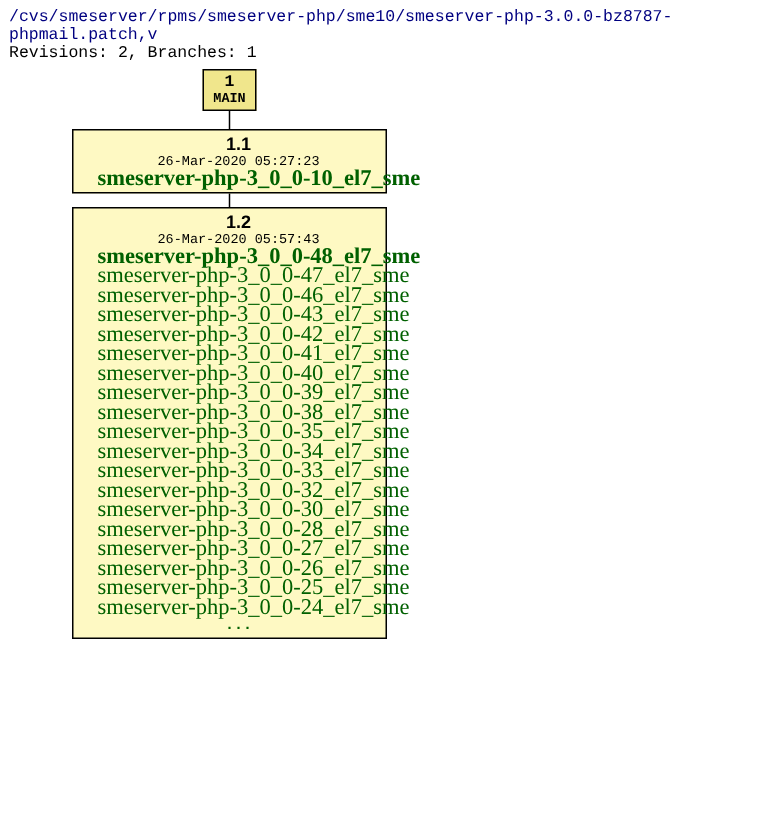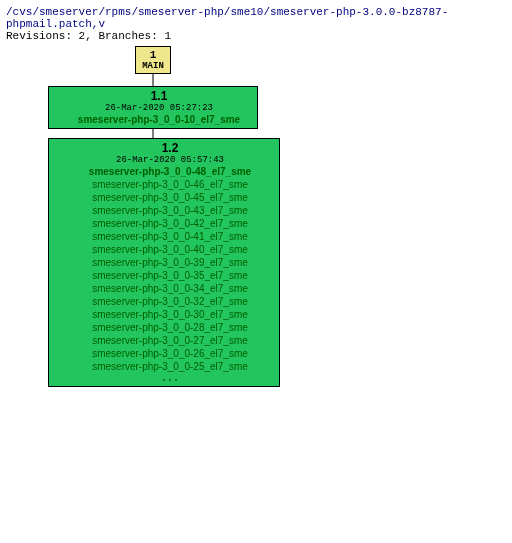--- a/index.html
+++ b/index.html
@@ -41,36 +41,36 @@
     font-family: "Courier New", monospace;
     box-sizing: border-box;
     padding: 2px 4px;
   }
   .node-main {
     background: #f0e68c;
     font-size: 9px;
     font-weight: bold;
   }
   .node-rev {
-    background: #22c55e;
+    background: #fef9c3;
     padding-left: 16px;
   }
   .rev-num {
     font-size: 12px;
     font-weight: bold;
     font-family: Arial, sans-serif;
   }
   .rev-date {
     font-size: 9px;
     font-family: "Courier New", monospace;
     color: #000;
   }
   .tag {
-    font-size: 10px;
-    font-family: Liberation Sans, sans-serif;
+    font-size: 15px;
+    font-family: Liberation Serif, serif;
     color: #006000;
     line-height: 13px;
     white-space: nowrap;
   }
   .tag-bold {
     font-weight: bold;
   }
   .ellipsis {
     font-size: 10px;
     color: #006000;
@@ -94,37 +94,40 @@
     <div style="font-size:11px;">1</div>
     <div>MAIN</div>
   </div>
 
   <div class="node node-rev" style="left:44px; top:40px; width:210px;">
     <div class="rev-num">1.1</div>
     <div class="rev-date">26-Mar-2020 05:27:23</div>
     <div class="tag tag-bold">smeserver-php-3_0_0-10_el7_sme</div>
   </div>
 
-  <div class="node node-rev" style="left:44px; top:92px; width:232px;">
+  <div class="node node-rev" style="left:44px; top:92px; width:210px;">
     <div class="rev-num">1.2</div>
     <div class="rev-date">26-Mar-2020 05:57:43</div>
     <div id="rev12-tags">
         <div class="tag tag-bold">smeserver-php-3_0_0-48_el7_sme</div>
+        <div class="tag">smeserver-php-3_0_0-47_el7_sme</div>
         <div class="tag">smeserver-php-3_0_0-46_el7_sme</div>
-        <div class="tag">smeserver-php-3_0_0-45_el7_sme</div>
         <div class="tag">smeserver-php-3_0_0-43_el7_sme</div>
         <div class="tag">smeserver-php-3_0_0-42_el7_sme</div>
         <div class="tag">smeserver-php-3_0_0-41_el7_sme</div>
         <div class="tag">smeserver-php-3_0_0-40_el7_sme</div>
         <div class="tag">smeserver-php-3_0_0-39_el7_sme</div>
+        <div class="tag">smeserver-php-3_0_0-38_el7_sme</div>
         <div class="tag">smeserver-php-3_0_0-35_el7_sme</div>
         <div class="tag">smeserver-php-3_0_0-34_el7_sme</div>
+        <div class="tag">smeserver-php-3_0_0-33_el7_sme</div>
         <div class="tag">smeserver-php-3_0_0-32_el7_sme</div>
         <div class="tag">smeserver-php-3_0_0-30_el7_sme</div>
         <div class="tag">smeserver-php-3_0_0-28_el7_sme</div>
         <div class="tag">smeserver-php-3_0_0-27_el7_sme</div>
         <div class="tag">smeserver-php-3_0_0-26_el7_sme</div>
         <div class="tag">smeserver-php-3_0_0-25_el7_sme</div>
+        <div class="tag">smeserver-php-3_0_0-24_el7_sme</div>
       </div>
     <div class="ellipsis">...</div>
   </div>
 
 </div>
 
 </body></html>

